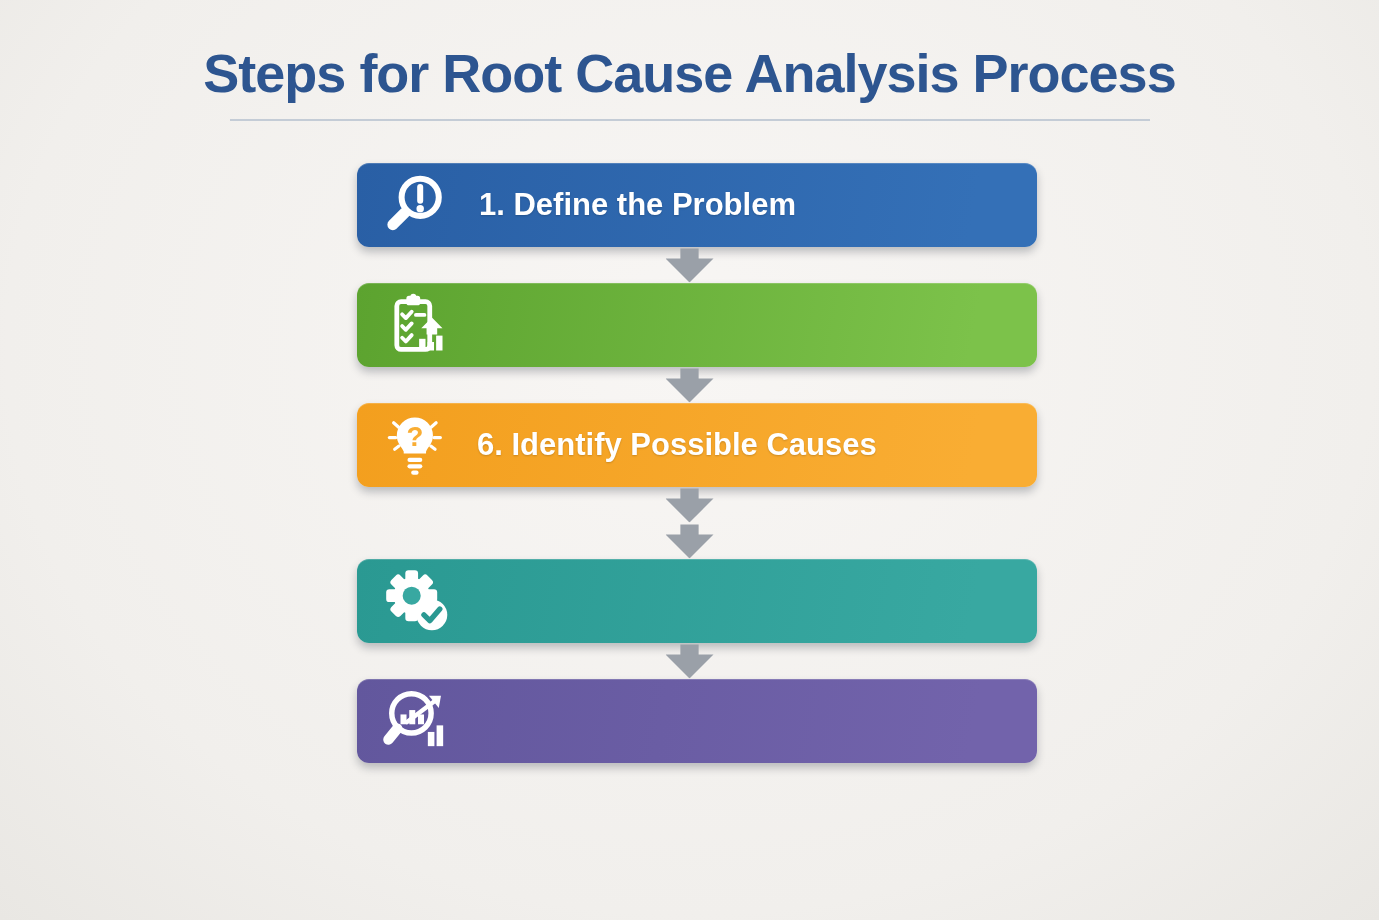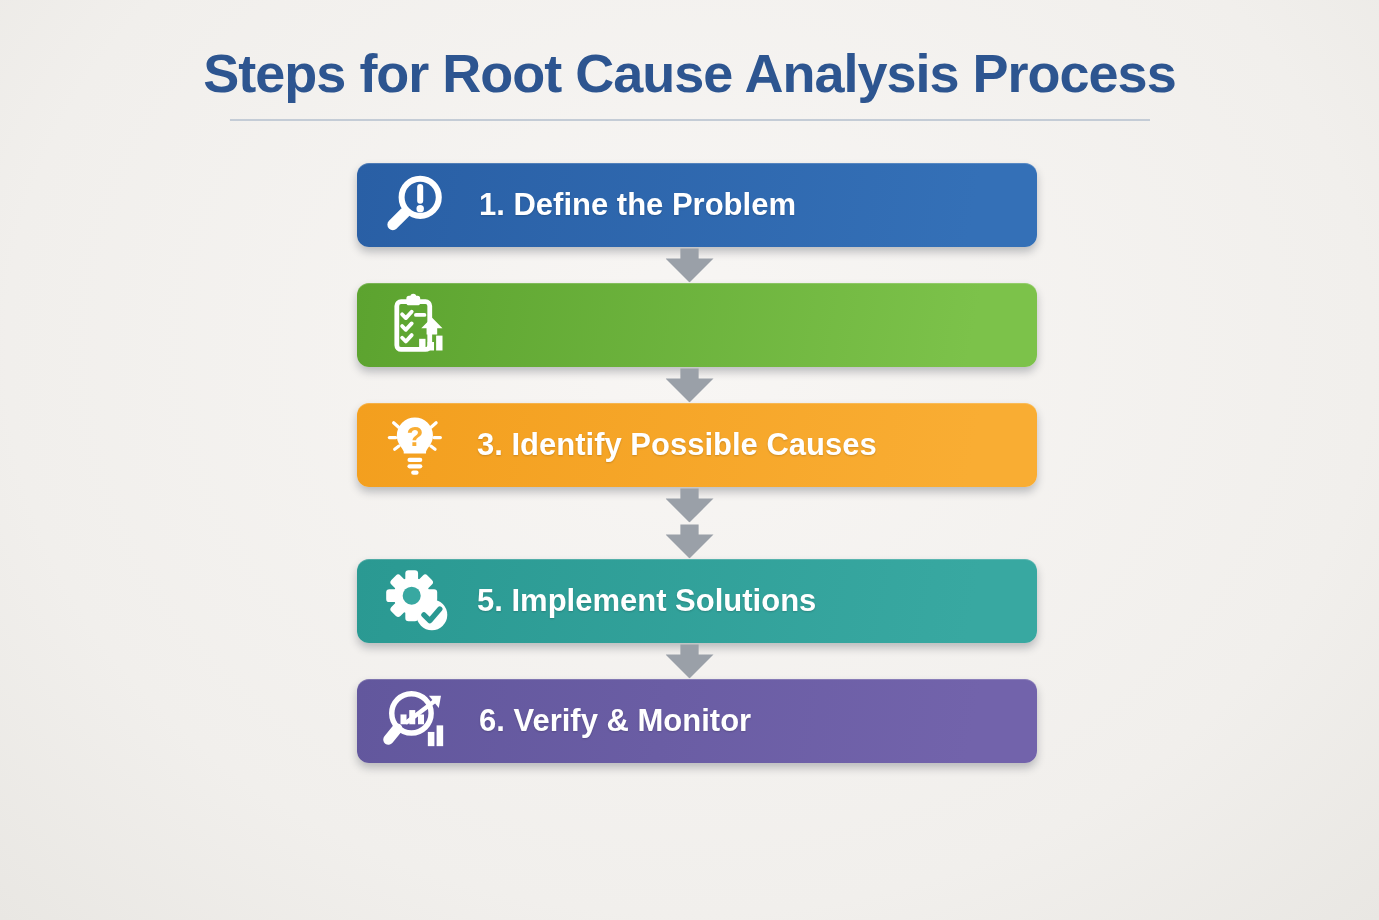--- a/index.html
+++ b/index.html
@@ -94,52 +94,50 @@
           <line x1="48" y1="25" x2="54" y2="25"></line>
           <line x1="11" y1="36" x2="15" y2="33"></line>
           <line x1="49" y1="36" x2="45" y2="33"></line>
         </g>
         <path d="M30 6 a17 17 0 0 1 17 17 c0 7.5 -4.5 10.5 -6.5 15 l0 2 -21 0 0 -2 c-2 -4.5 -6.5 -7.5 -6.5 -15 a17 17 0 0 1 17 -17 z" fill="#fff"></path>
         <rect x="23" y="44" width="14" height="4" rx="2" fill="#fff"></rect>
         <rect x="23" y="50" width="14" height="4" rx="2" fill="#fff"></rect>
         <rect x="26.5" y="56" width="7" height="4" rx="2" fill="#fff"></rect>
         <text x="30" y="33" text-anchor="middle" font-family="Liberation Sans, sans-serif" font-size="26" font-weight="bold" style="fill:var(--c2)">?</text>
       </svg>
-      <span class="label">3. Identify Possible Causes</span>
+      <span class="label">6. Identify Possible Causes</span>
     </div>
     <div class="arrow"></div>
 
     <div class="arrow"></div>
 
     <div class="bar" style="--c1: #2a9992; --c2: #38a8a1;">
       <svg width="68" height="68" viewBox="0 0 64 64">
         <g fill="#fff">
           <rect x="21" y="3" width="12" height="48" rx="3"></rect>
           <rect x="21" y="3" width="12" height="48" rx="3" transform="rotate(45 27 27)"></rect>
           <rect x="21" y="3" width="12" height="48" rx="3" transform="rotate(90 27 27)"></rect>
           <rect x="21" y="3" width="12" height="48" rx="3" transform="rotate(135 27 27)"></rect>
           <circle cx="27" cy="27" r="17"></circle>
         </g>
         <circle cx="27" cy="27" r="8.5" style="fill:var(--c2)"></circle>
         <circle cx="46" cy="45" r="14.5" fill="#fff"></circle>
         <polyline points="38.5,45 44,50.5 53.5,39.5" fill="none" stroke-width="5" stroke-linecap="round" stroke-linejoin="round" style="stroke:var(--c1)"></polyline>
       </svg>
-      <span class="label">5. Implement Solutions</span>
     </div>
     <div class="arrow"></div>
 
     <div class="bar" style="--c1: #62579d; --c2: #7263ab;">
       <svg width="70" height="70" viewBox="0 0 64 64">
         <circle cx="26" cy="25" r="18" fill="none" stroke="#fff" stroke-width="5"></circle>
         <line x1="13" y1="39" x2="5" y2="49" stroke="#fff" stroke-width="9.5" stroke-linecap="round"></line>
         <rect x="16" y="26" width="5.5" height="9" fill="#fff"></rect>
         <rect x="24" y="22" width="5.5" height="13" fill="#fff"></rect>
         <rect x="32" y="26" width="5.5" height="9" fill="#fff"></rect>
         <line x1="22" y1="33" x2="47" y2="14" stroke="#fff" stroke-width="4" stroke-linecap="round"></line>
         <polygon points="42,9 53,9 51,20" fill="#fff"></polygon>
         <rect x="41" y="42" width="6" height="13" fill="#fff"></rect>
         <rect x="49" y="36" width="6" height="19" fill="#fff"></rect>
       </svg>
-      <span class="label">6. Verify &amp; Monitor</span>
     </div>
 
   </div>
 </div>
 
 </body></html>

